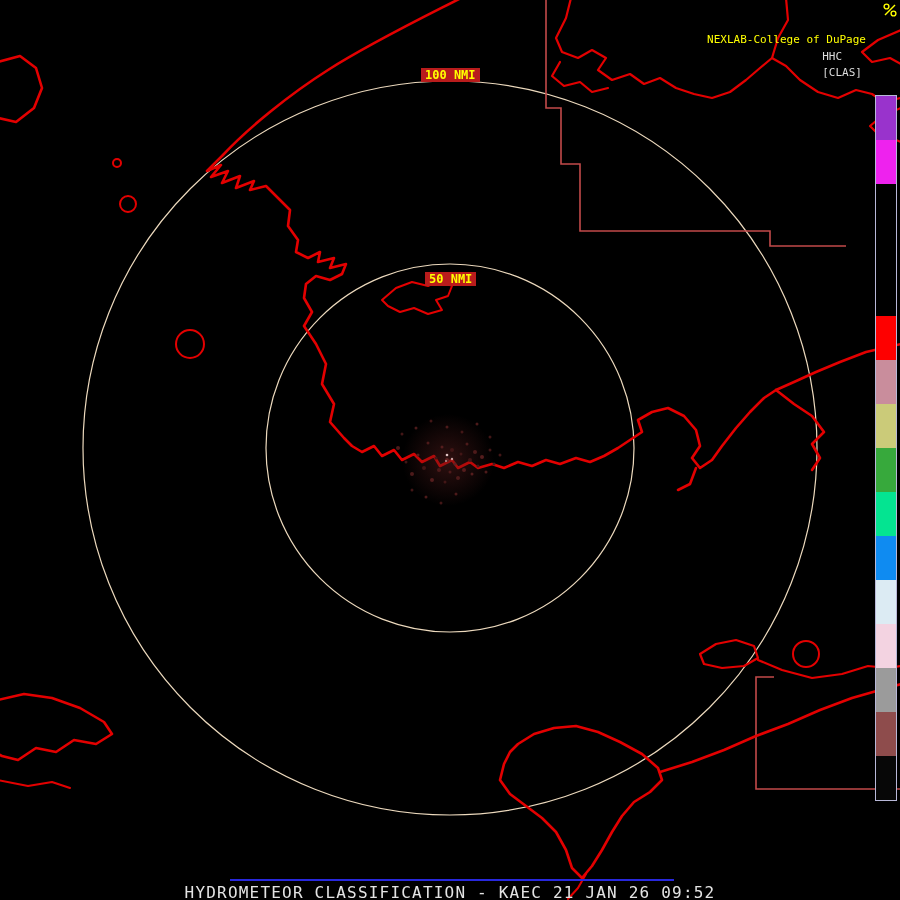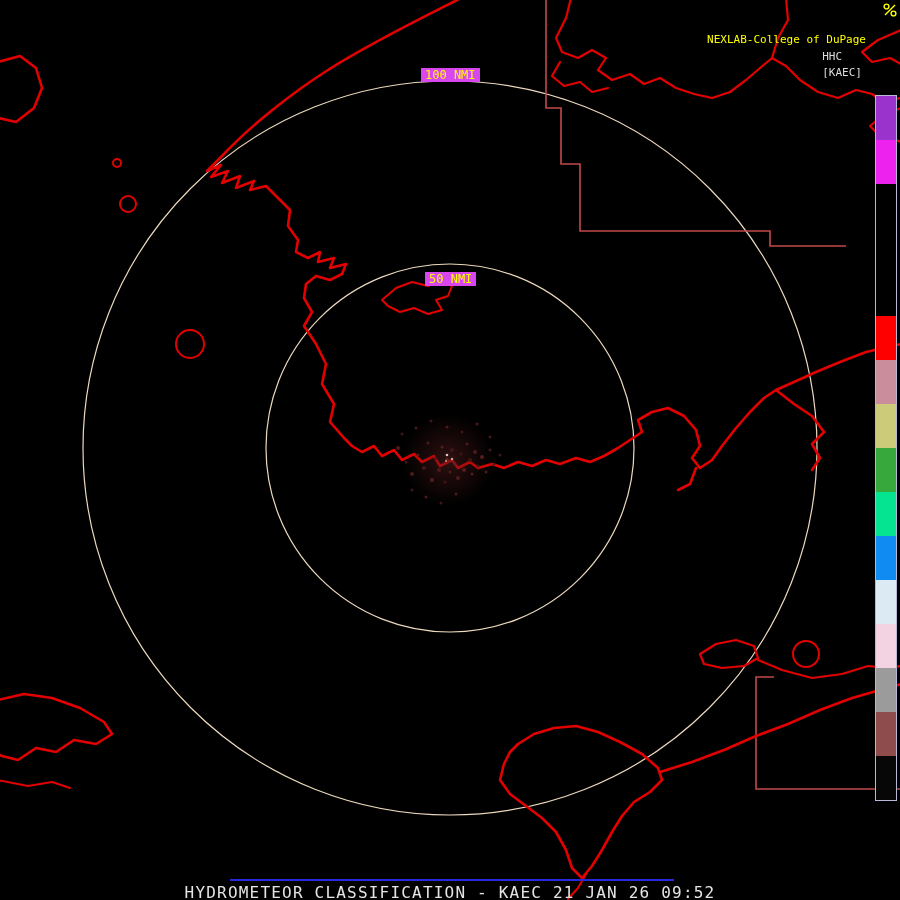--- a/index.html
+++ b/index.html
@@ -3,22 +3,22 @@
 <meta charset="utf-8">
 <style>
   * { box-sizing: border-box; }
   html, body { margin:0; padding:0; background:#000; }
   .stage {
     position:relative; width:900px; height:900px; background:#000;
     overflow:hidden; font-family:"DejaVu Sans Mono","Liberation Mono",monospace;
   }
   .map-svg { position:absolute; left:0; top:0; }
   .ring-label {
-    position:absolute; background:#d946ef; color:#ffff00;
-    font-size:12px; font-weight:normal; padding:0 4px; line-height:14px;
+    position:absolute; background:#b91c1c; color:#ffff00;
+    font-size:12px; font-weight:bold; padding:0 4px; line-height:14px;
     white-space:nowrap;
   }
   .brand {
     position:absolute; top:5px; right:34px; color:#ffff00; font-size:11px;
     white-space:nowrap;
     margin-top:28px;
   }
   .brand-icon { position:absolute; top:3px; right:3px; width:14px; height:14px; }
   .product-codes {
     position:absolute; top:49px; right:38px; text-align:left;
@@ -166,21 +166,21 @@
 
   <div class="brand">NEXLAB-College of DuPage</div>
   <svg class="brand-icon" viewBox="0 0 14 14">
     <circle cx="3.5" cy="3.5" r="2.4" fill="none" stroke="#ffff00" stroke-width="1.4"></circle>
     <circle cx="10.5" cy="10.5" r="2.4" fill="none" stroke="#ffff00" stroke-width="1.4"></circle>
     <line x1="12" y1="2" x2="2" y2="12" stroke="#ffff00" stroke-width="1.4"></line>
   </svg>
 
   <div class="product-codes">
     <div>HHC</div>
-    <div>[KAEC]</div>
+    <div>[CLAS]</div>
   </div>
 
   <div class="legend-colorbar">
       <div class="legend-seg" style="background: rgb(153, 51, 204);"></div>
       <div class="legend-seg" style="background: rgb(238, 34, 238);"></div>
       <div class="legend-seg" style="background: rgb(0, 0, 0);"></div>
       <div class="legend-seg" style="background: rgb(0, 0, 0);"></div>
       <div class="legend-seg" style="background: rgb(0, 0, 0);"></div>
       <div class="legend-seg" style="background: rgb(254, 0, 0);"></div>
       <div class="legend-seg" style="background: rgb(201, 141, 156);"></div>

